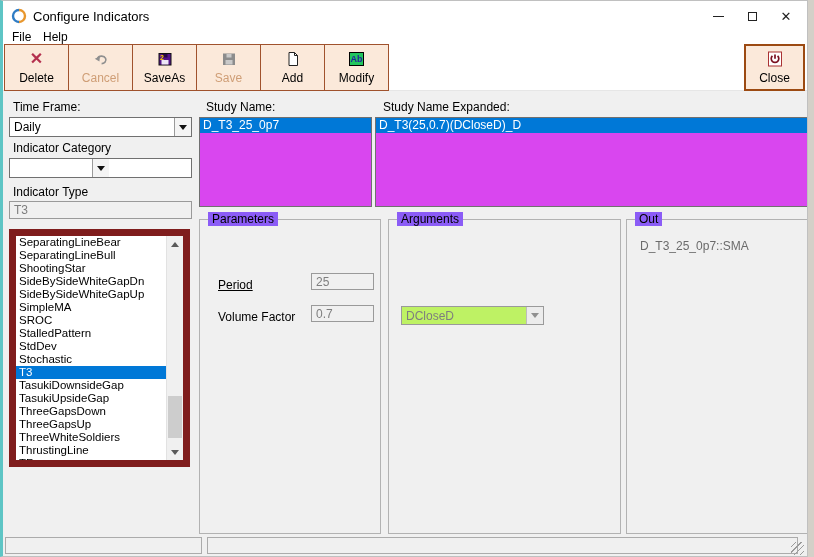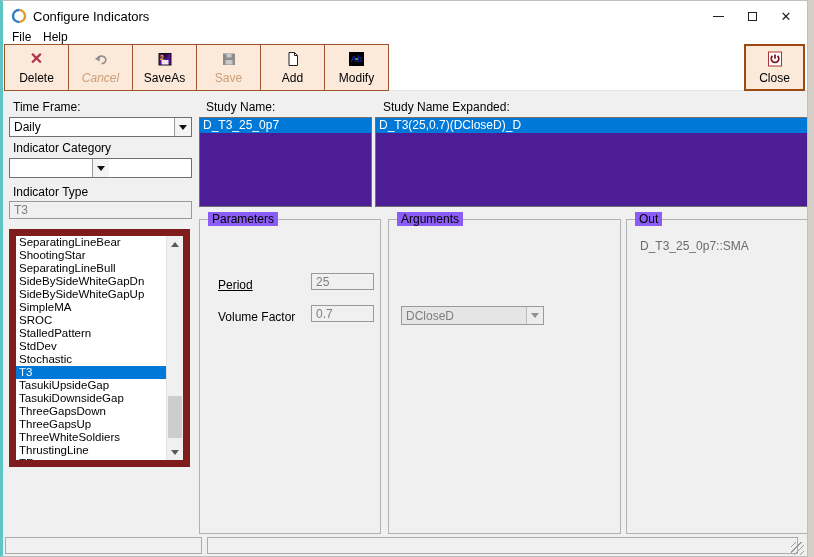--- a/index.html
+++ b/index.html
@@ -28,43 +28,43 @@
   .toolbar{position:absolute;left:0;top:43px;width:100%;height:47px;background:#fff;border-bottom:1px solid #e6e6e6;}
   .tb-btn{
     position:absolute;top:0;width:65px;height:47px;background:#fbe9da;
     border:1px solid #a0522d;display:flex;flex-direction:column;align-items:center;
     justify-content:center;gap:3px;cursor:default;
   }
   .tb-btn .tb-label{font-size:12px;color:#000;}
   .tb-btn.disabled .tb-label{color:#cf9e76;}
   .tb-icon{height:17px;display:flex;align-items:center;justify-content:center;}
   .x-glyph{color:#b4304e;font-size:16px;font-weight:bold;line-height:16px;}
-  .ab-box{width:15px;height:14px;background:#22c55e;border:6px solid #000000;
+  .ab-box{width:15px;height:14px;background:#22c55e;border:1px solid #000000;
     font-size:9px;font-weight:bold;color:#22229a;display:flex;align-items:center;justify-content:center;}
   .tb-close{left:auto;right:2px;width:61px;border:2px solid #9c4a12;}
   
   .client{position:absolute;left:0;top:90px;width:100%;height:446px;background:#f0f0f0;}
   .label{position:absolute;font-size:12px;color:#000;white-space:nowrap;}
   
   .combo{position:absolute;height:20px;background:#fff;border:1px solid #707070;display:flex;align-items:center;}
   .combo .combo-text{flex:1;font-size:12px;color:#000;padding-left:4px;overflow:hidden;white-space:nowrap;}
   .combo .combo-btn{width:17px;height:100%;background:#f4f4f4;border-left:1px solid #9a9a9a;
      display:flex;align-items:center;justify-content:center;}
   .tri-down{width:0;height:0;border-left:4px solid transparent;border-right:4px solid transparent;border-top:5px solid #111;}
-  .combo.disabled{background:#e5e5e5;border-color:#9a9a9a;}
+  .combo.disabled{background:#bef264;border-color:#9a9a9a;}
   .combo.disabled .combo-text{color:#7e7e7e;}
   .combo.disabled .combo-btn{background:#ececec;border-left:1px solid #bdbdbd;}
   .combo.disabled .tri-down{border-top-color:#8f8f8f;}
   .textbox{position:absolute;background:#f0f0f0;border:1px solid #9a9a9a;font-size:12px;color:#7e7e7e;
      padding:0 0 0 4px;display:flex;align-items:center;}
   
   .listbox{position:absolute;background:#fff;border:7px solid #7f1d1d;overflow:hidden;}
   .listbox .li{font-size:11.5px;line-height:13px;height:13px;padding-left:3px;color:#000;white-space:nowrap;}
   .listbox .li.selected{background:#0078d7;color:#fff;}
-  .rowlist{position:absolute;background:#4c1d95;border:1px solid #707070;overflow:hidden;}
+  .rowlist{position:absolute;background:#d946ef;border:1px solid #707070;overflow:hidden;}
   .rowlist .row{font-size:12px;height:15px;line-height:15px;padding-left:3px;background:#0078d7;color:#fff;white-space:nowrap;}
   
   .vscroll{position:absolute;top:0;right:0;width:17px;height:100%;background:#f0f0f0;border-left:1px solid #e2e2e2;}
   .sb-btn{position:absolute;left:0;width:16px;height:16px;display:flex;align-items:center;justify-content:center;}
   .sb-up{top:0;} .sb-down{bottom:0;}
   .tri-up-sm{width:0;height:0;border-left:4px solid transparent;border-right:4px solid transparent;border-bottom:5px solid #5a5a5a;}
   .tri-down-sm{width:0;height:0;border-left:4px solid transparent;border-right:4px solid transparent;border-top:5px solid #5a5a5a;}
   .sb-thumb{position:absolute;left:1px;width:14px;background:#cdcdcd;}
   
   .groupbox{position:absolute;border:1px solid #b2b2b2;}
@@ -106,21 +106,21 @@
   <div class="menubar">
     <span class="menu-item menu-file">File</span>
     <span class="menu-item menu-help">Help</span>
   </div>
 
   <div class="toolbar">
     <div class="tb-btn" style="left:1px;">
       <span class="tb-icon x-glyph">✕</span>
       <span class="tb-label">Delete</span>
     </div>
-    <div class="tb-btn disabled" style="left:65px;font-style:italic;">
+    <div class="tb-btn disabled" style="left:65px;">
       <span class="tb-icon">
         <svg viewBox="0 0 16 16" width="16" height="16">
           <path d="M4.5 7.5 C5.5 4.8 11 4 12.6 7.4 C14 10.4 11 12.6 8.6 12.6" fill="none" stroke="#8f8f8f" stroke-width="1.6"></path>
           <polygon points="1.8,7.8 7,5.2 6.4,10.4" fill="#8f8f8f"></polygon>
         </svg>
       </span>
       <span class="tb-label">Cancel</span>
     </div>
     <div class="tb-btn" style="left:129px;">
       <span class="tb-icon">
@@ -187,32 +187,32 @@
         <span class="tri-down"></span>
       </span>
   </div>
 
   <span class="label" style="left:10px;top:184px;">Indicator Type</span>
   <div class="textbox" style="left:6px;top:200px;width:183px;height:18px;">T3</div>
 
   <div class="listbox" style="left:6px;top:228px;width:181px;height:238px;padding-right:17px;">
 
     <div class="li">SeparatingLineBear</div>
+      <div class="li">SeparatingLineBull</div>
       <div class="li">ShootingStar</div>
-      <div class="li">SeparatingLineBull</div>
       <div class="li">SideBySideWhiteGapDn</div>
       <div class="li">SideBySideWhiteGapUp</div>
       <div class="li">SimpleMA</div>
       <div class="li">SROC</div>
       <div class="li">StalledPattern</div>
       <div class="li">StdDev</div>
       <div class="li">Stochastic</div>
       <div class="li selected">T3</div>
+      <div class="li">TasukiDownsideGap</div>
       <div class="li">TasukiUpsideGap</div>
-      <div class="li">TasukiDownsideGap</div>
       <div class="li">ThreeGapsDown</div>
       <div class="li">ThreeGapsUp</div>
       <div class="li">ThreeWhiteSoldiers</div>
       <div class="li">ThrustingLine</div>
       <div class="li">TR</div>
       <div class="vscroll">
       <div class="sb-btn sb-up">
           <span class="tri-up-sm"></span>
         </div>
       <div class="sb-thumb" style="top:160px;height:42px;"></div>

